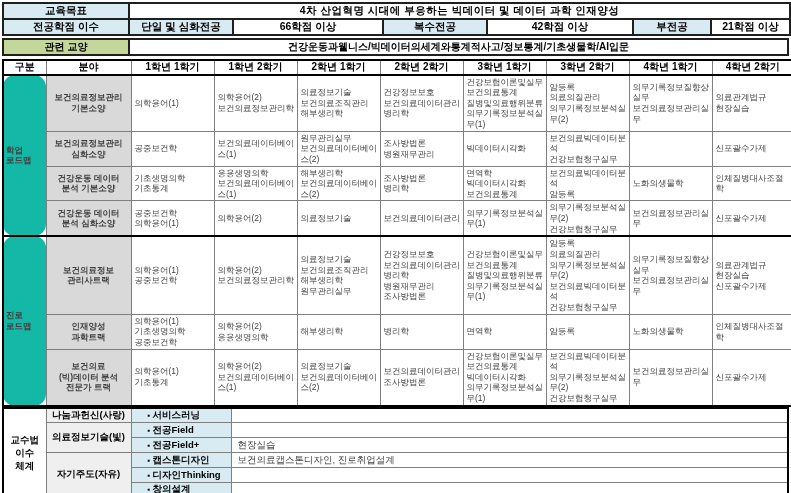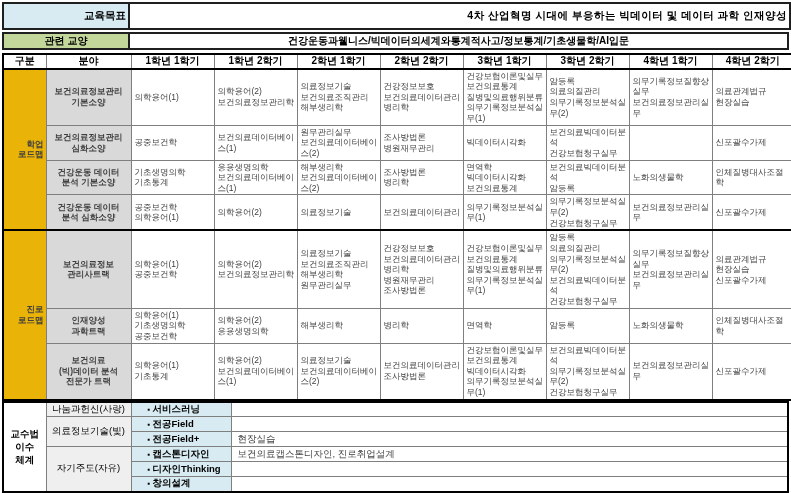--- a/index.html
+++ b/index.html
@@ -1,39 +1,39 @@
 <!DOCTYPE html>
 <html><head>
 <meta charset="utf-8">
 <style>
   html,body{margin:0;padding:0;background:#fff;}
   body{font-family:"Liberation Sans","DejaVu Sans",sans-serif;}
   .sheet{width:791px;height:493px;box-sizing:border-box;padding:2px;background:#fff;overflow:hidden;}
   table{border-collapse:collapse;table-layout:fixed;width:787px;}
   td{box-sizing:border-box;white-space:pre-line;overflow:hidden;vertical-align:middle;padding:0 2px;}
   
-  .top-table td{border:2px solid #1f1f1f;font-weight:bold;color:#000;text-align:right;font-size:10.5px;height:26px;}
+  .top-table td{border:2px solid #1f1f1f;font-weight:bold;color:#000;text-align:center;font-size:10.5px;height:16px;}
   .title-cell{font-size:11.5px;letter-spacing:.5px;}
   .cyan{background:#d9ebf2;}
   .green{background:#c4d79b;}
   .liberal-table{margin-top:2px;}
   .liberal-table td{border:2px solid #1f1f1f;height:15px;text-align:center;font-weight:bold;color:#000;font-size:10px;}
   
   .main-table{margin-top:3px;border:2px solid #000;}
   .main-table td{border:1px solid #7f7f7f;font-size:8.5px;color:#3f3f3f;line-height:1.25;}
   .main-table tr.head td{font-weight:bold;color:#000;text-align:center;font-size:10px;height:14px;border-bottom:2px solid #000;background:#fff;}
-  .group-cell{font-weight:bold;color:#000;text-align:right;font-size:10.5px;background:#eab308;line-height:1.35;}
+  .group-cell{font-weight:bold;color:#000;text-align:left;font-size:10.5px;background:#14b8a6;line-height:1.35;border-radius:12px;}
   .field-cell{font-weight:bold;color:#000;text-align:center;font-size:9.5px;background:#d9d9d9;line-height:1.3;margin-top:20px;}
   .course-cell{text-align:left;padding:1px 2px 1px 3px;}
   tr.group-sep td{border-top:2px solid #000;}
   
   .teach-table{border:2px solid #000;}
   .teach-table td{border:1px solid #7f7f7f;height:15px;font-size:9.5px;}
   .teach-group{font-weight:bold;color:#000;text-align:center;font-size:10.5px;background:#fff;line-height:1.4;}
-  .teach-cat{font-weight:normal;color:#000;text-align:center;background:#efefef;}
+  .teach-cat{font-weight:bold;color:#000;text-align:center;background:#efefef;}
   .teach-item{background:#d9ebf2;font-weight:bold;color:#000;text-align:left;padding-left:16px;}
   .teach-item::before{content:"▪ ";font-size:8px;}
   .teach-val{color:#3f3f3f;text-align:left;padding-left:6px;}
 </style>
 </head>
 <body>
 
 <div class="sheet">
 
   <table class="top-table">
@@ -43,20 +43,29 @@
         <col style="width:150px">
         <col style="width:104px">
         <col style="width:146px">
         <col style="width:78px">
         <col style="width:79px">
       </colgroup>
     <tbody>
         <tr>
       <td class="cyan">교육목표</td>
       <td class="title-cell" colspan="6">4차 산업혁명 시대에 부응하는 빅데이터 및 데이터 과학 인재양성</td>
+    </tr>
+    <tr>
+      <td class="cyan">전공학점 이수</td>
+      <td class="cyan">단일 및 심화전공</td>
+      <td>66학점 이상</td>
+      <td class="cyan">복수전공</td>
+      <td>42학점 이상</td>
+      <td class="cyan">부전공</td>
+      <td>21학점 이상</td>
     </tr>
   </tbody>
     </table>
 
   <table class="liberal-table">
     <colgroup>
         <col style="width:126px">
         <col>
       </colgroup>
     <tbody>

